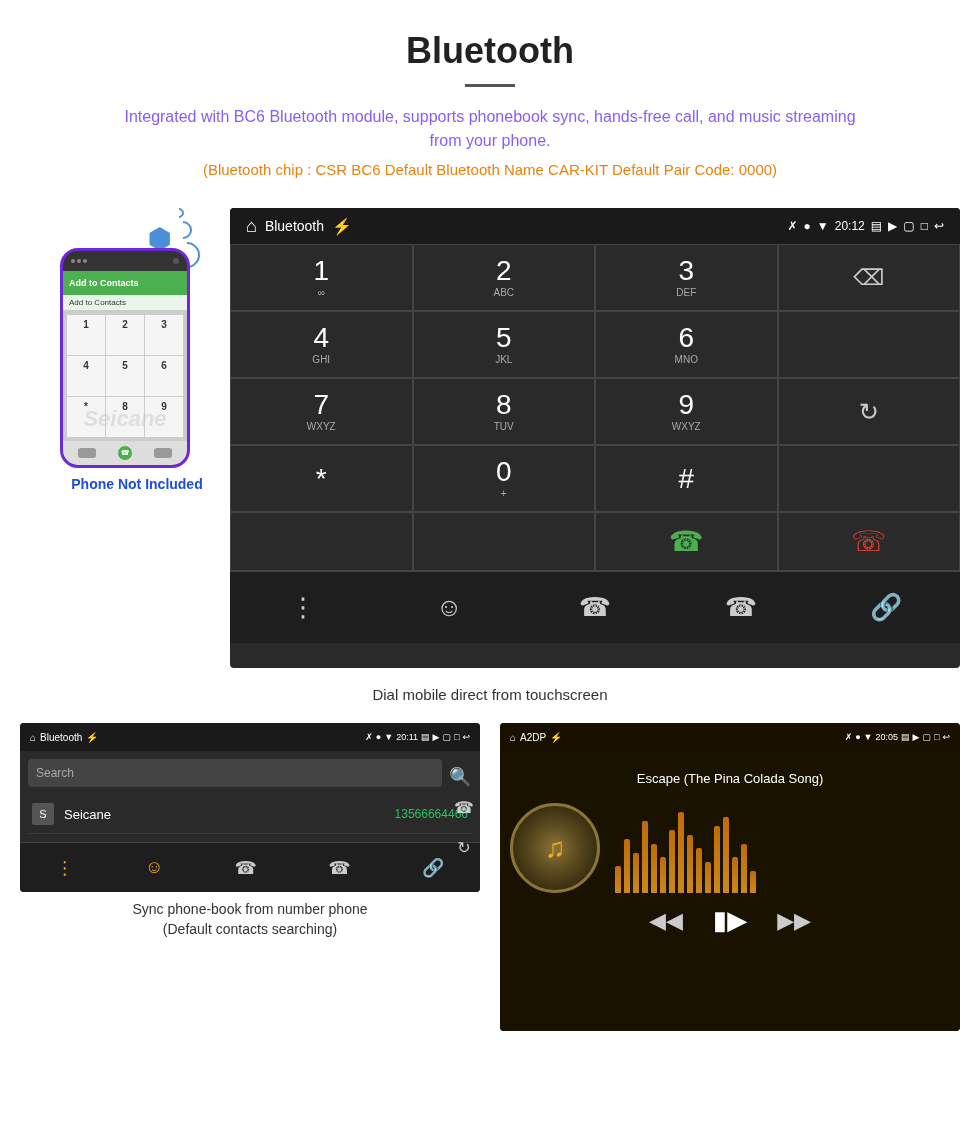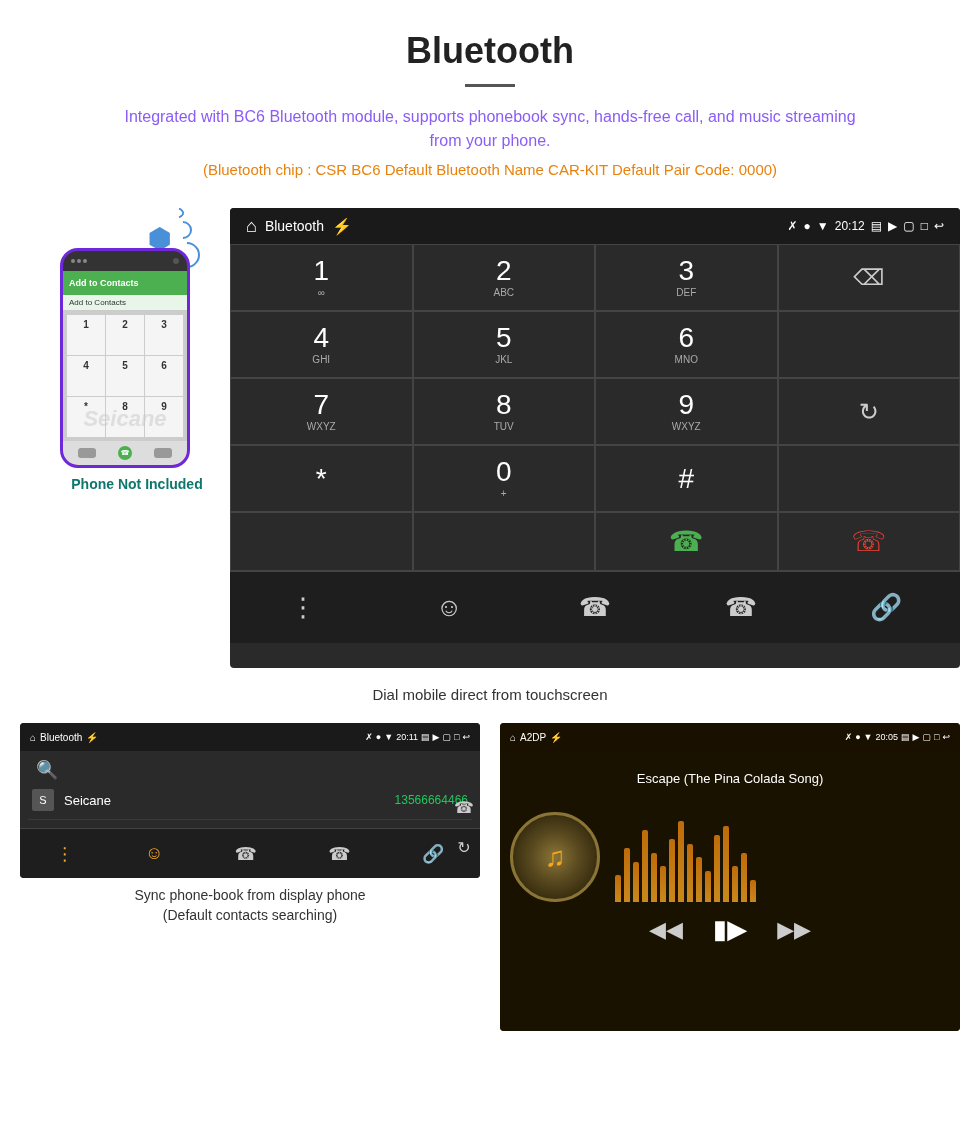--- a/index.html
+++ b/index.html
@@ -181,21 +181,21 @@
     .phone-btn-circle {
       width: 14px; height: 14px;
       border-radius: 50%;
       background: #4caf50;
       display: flex; align-items: center; justify-content: center;
     }
     .phone-btn-green-text { color: white; font-size: 7px; }
 
     .phone-not-included {
       margin-top: 8px;
-      color: #0f766e;
+      color: #1d4ed8;
       font-size: 14px;
       font-weight: bold;
       text-align: center;
       margin-left: 24px;
     }
     
     .seicane-watermark {
       position: absolute;
       bottom: 60px;
       left: 50%;
@@ -407,21 +407,21 @@
       min-height: 280px;
       display: flex;
       flex-direction: column;
       align-items: center;
       padding: 20px 10px 10px;
       position: relative;
     }
     .music-song-title {
       color: white;
       font-size: 13px;
-      margin-bottom: 26px;
+      margin-bottom: 17px;
       text-align: center;
     }
     .music-center-area {
       display: flex;
       align-items: center;
       justify-content: center;
       width: 100%;
       gap: 15px;
     }
     .music-album-art {
@@ -652,20 +652,23 @@
             <span>▤</span>
             <span>▶</span>
             <span>▢</span>
             <span>□</span>
             <span>↩</span>
           </div>
         </div>
 
         <div class="phonebook-content" style="position:relative;">
           <div style="display:flex; align-items:center;">
+            <div class="search-bar" style="flex:1;">
+              <span>Search</span>
+            </div>
             <span style="color:#ccc; font-size:18px; margin-left:8px;">🔍</span>
           </div>
           <div class="contact-row">
             <div class="contact-letter">S</div>
             <div class="contact-name">Seicane</div>
             <div class="contact-number">13566664466</div>
           </div>
 
           <div style="position:absolute; right:0; top:40px; display:flex; flex-direction:column; gap:8px;">
             <div class="side-icon-btn">☎</div>
@@ -675,21 +678,21 @@
 
         <div class="small-bottom-nav">
           <span class="small-nav-icon active">⋮</span>
           <span class="small-nav-icon active" style="color:#f5a623;">☺</span>
           <span class="small-nav-icon">☎</span>
           <span class="small-nav-icon">☎</span>
           <span class="small-nav-icon">🔗</span>
         </div>
       </div>
       <div class="screenshot-caption">
-        <span>Sync phone-book from display phone</span><br>
+        <span>Sync phone-book from number phone</span><br>
         <span>(Default contacts searching)</span>
       </div>
     </div>
 
     <div class="screenshot-item">
       <div class="small-car-screen">
 
         <div class="small-statusbar" style="background:#1a1000;">
           <div class="small-statusbar-left">
             <span>⌂</span>

